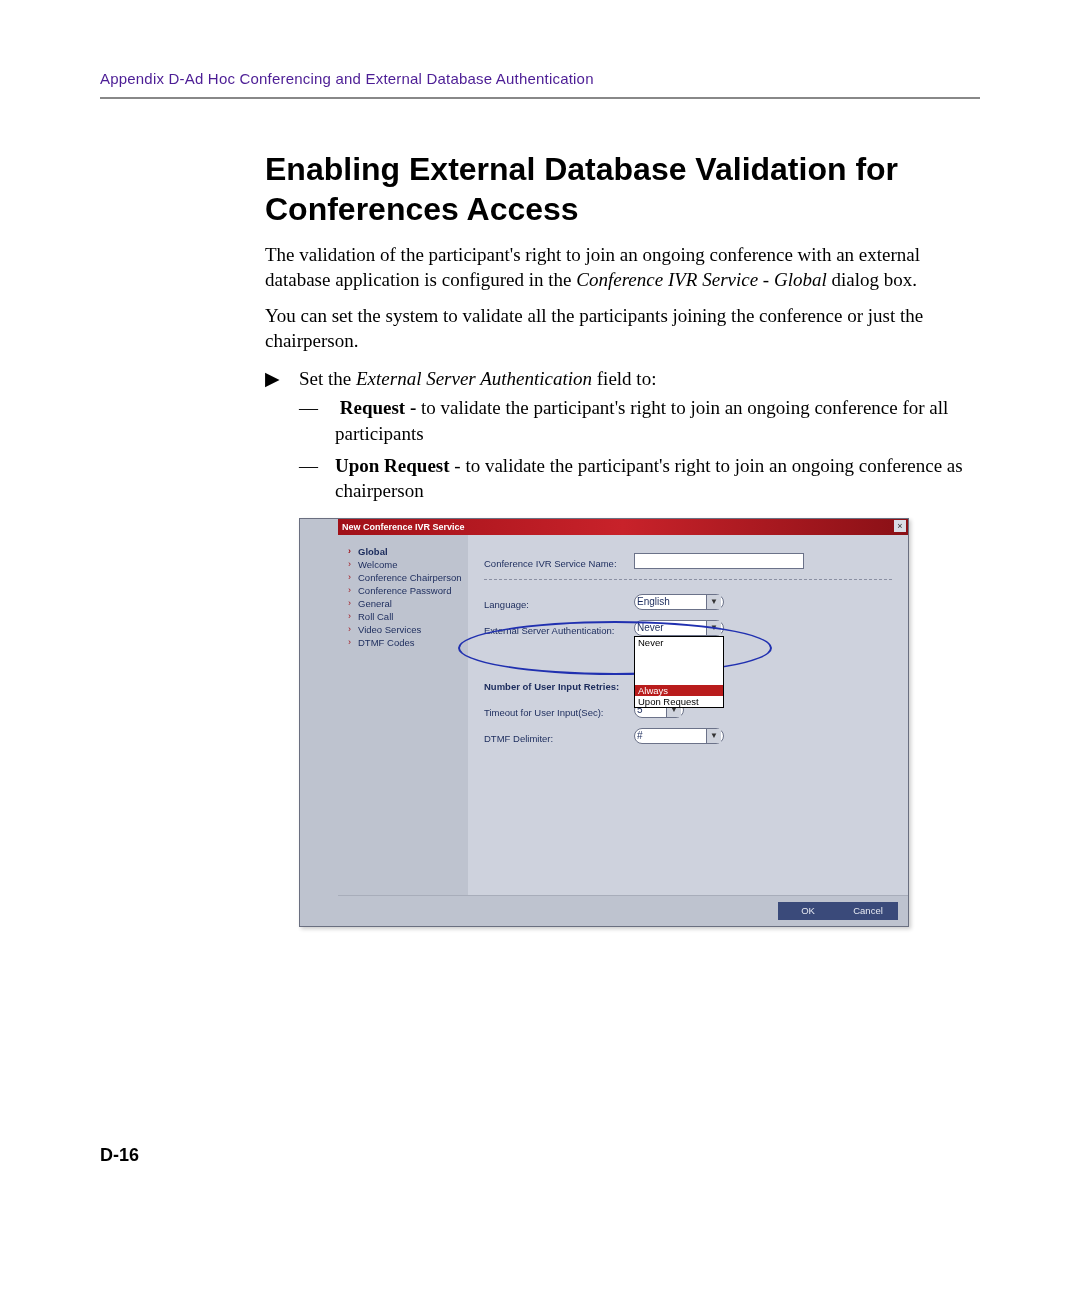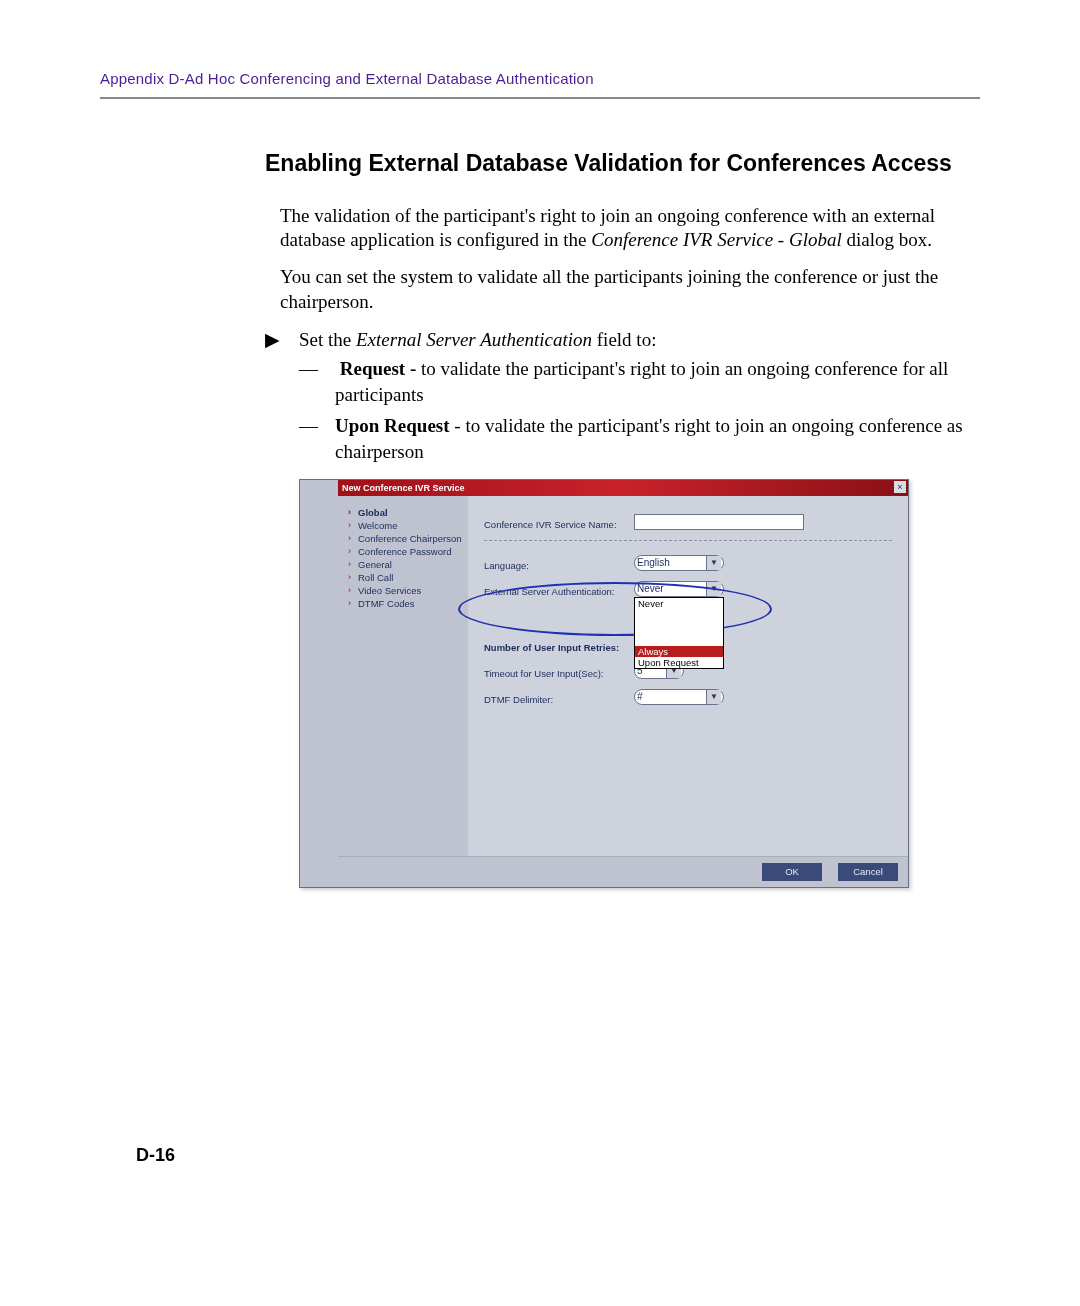--- a/index.html
+++ b/index.html
@@ -28,28 +28,28 @@
     border-top: 2px solid #888;
     margin: 0 0 50px 0;
   }
   .content {
     margin-left: 165px;
     margin-right: 10px;
   }
   h1.title {
     font-family: Arial, Helvetica, sans-serif;
     font-weight: 900;
-    font-size: 23px;
+    font-size: 32px;
     line-height: 1.25;
-    margin: 0 0 26px 0;
+    margin: 0 0 14px 0;
   }
   p.body {
     font-size: 19px;
     line-height: 1.3;
-    margin: 0 0 12px 15px;
+    margin: 0 0 12px 0;
   }
   .italic { font-style: italic; }
   .bold { font-weight: bold; }
   .bullet-row {
     display: flex;
     font-size: 19px;
     line-height: 1.35;
     margin-bottom: 4px;
   }
   .bullet-row .marker {
@@ -168,39 +168,37 @@
   }
   .circle-anno {
     position:absolute;
     border:2px solid #2030b0;
     border-radius:50%;
     pointer-events:none;
   }
   .dlg-footer {
     display:flex; justify-content:flex-end;
     padding: 6px 10px;
-    gap: 16px;
     border-top:1px solid #a8adba;
   }
   .dlg-btn {
     width: 60px; height:18px;
     display:flex; align-items:center; justify-content:center;
     background:#3a4a7a;
     color:#e6e9f2;
     font-size:9.5px;
     cursor:pointer;
   }
   .page-num {
     position:absolute;
     left: 100px;
     bottom: 140px;
     font-family: Arial, Helvetica, sans-serif;
     font-weight: 900;
     font-size: 18px;
-    margin-left: 36px;
   }
 </style>
 </head>
 <body>
 
 <div class="page">
   <div class="header-line">Appendix D-Ad Hoc Conferencing and External Database Authentication</div>
   <hr class="rule">
 
   <div class="content">

